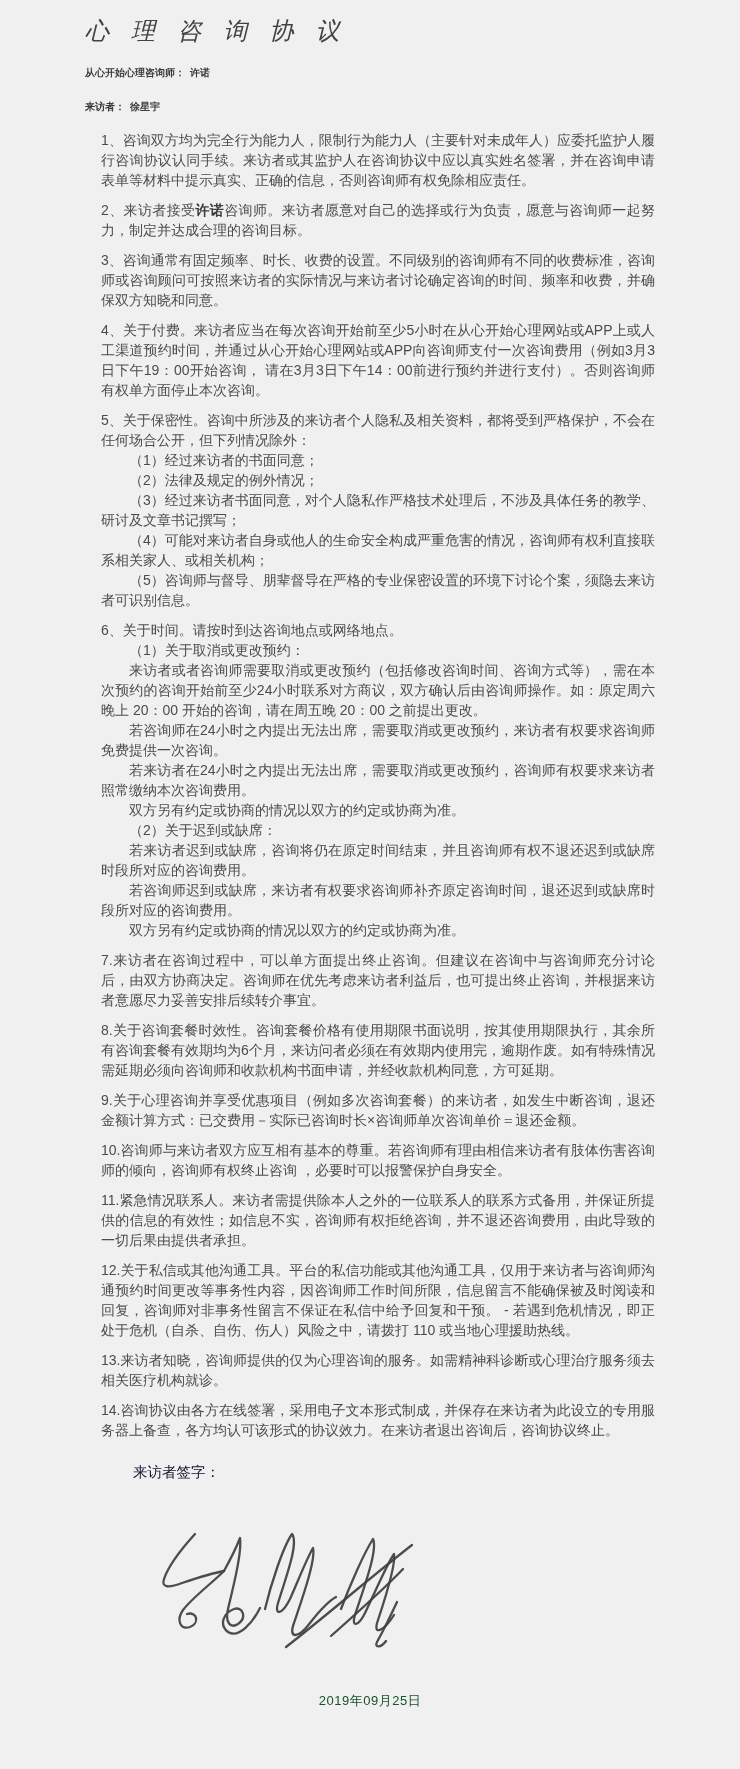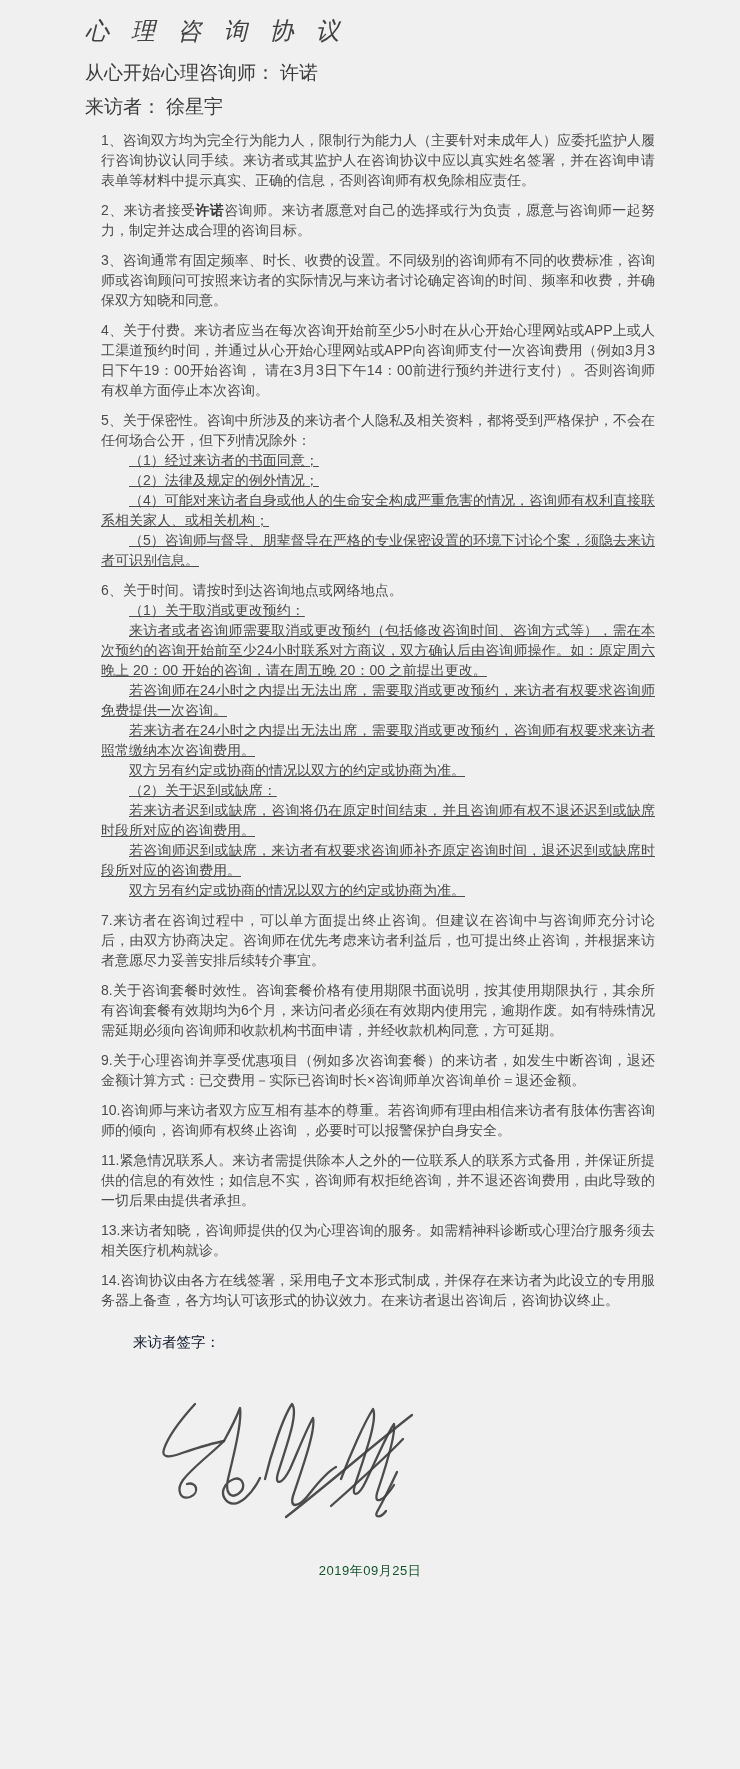--- a/index.html
+++ b/index.html
@@ -12,27 +12,27 @@
   .doc { padding:6px 85px 20px 85px; }
 
   .title { text-align:left; margin:4px 0 16px 0;font-style:italic; }
   .title .title-text {
     display:inline-block;
     font-size:24px; font-weight:400; color:#424242;
     letter-spacing:0.92em; margin-right:-0.92em;
     white-space:nowrap;
   }
 
-  .party { font-size:19px; font-weight:400; color:#3c3c3c; margin:15px 0 12px 0; line-height:19px; }
+  .party { font-size:10px; font-weight:700; color:#3c3c3c; margin:15px 0 12px 0; line-height:19px; }
   .party .party-name { margin-left:5px; }
 
   #clauses { margin-top:14px; }
   .clause { font-size:14px; line-height:20px; text-align:justify; margin:0 0 10px 16px; color:#4c4c4c; }
   .clause-block { }
-  .clause-block.indent { text-indent:2em;text-decoration:underline; }
+  .clause-block.indent { text-indent:2em; }
   .seg-bold { font-weight:700; color:#3c3c3c; }
 
   .sign-label { margin-top:22px; font-size:14.5px; line-height:20px; color:#0f172a;margin-left:48px; }
 
   .signature-wrap { margin:30px 0 0 50px; width:285px; height:150px; }
   .signature-wrap svg { display:block; width:285px; height:150px; }
   .signature-wrap path {
     fill:none; stroke:#3e3e3e; stroke-width:2.3;
     stroke-linecap:round; stroke-linejoin:round; opacity:0.92;
   }
@@ -64,20 +64,21 @@
       <div class="clause">
         <div class="clause-block"><span>3、咨询通常有固定频率、时长、收费的设置。不同级别的咨询师有不同的收费标准，咨询师或咨询顾问可按照来访者的实际情况与来访者讨论确定咨询的时间、频率和收费，并确保双方知晓和同意。</span></div>
       </div>
       <div class="clause">
         <div class="clause-block"><span>4、关于付费。来访者应当在每次咨询开始前至少5小时在从心开始心理网站或APP上或人工渠道预约时间，并通过从心开始心理网站或APP向咨询师支付一次咨询费用（例如3月3日下午19：00开始咨询， 请在3月3日下午14：00前进行预约并进行支付）。否则咨询师有权单方面停止本次咨询。</span></div>
       </div>
       <div class="clause">
         <div class="clause-block"><span>5、关于保密性。咨询中所涉及的来访者个人隐私及相关资料，都将受到严格保护，不会在任何场合公开，但下列情况除外：</span></div>
         <div class="clause-block indent"><span>（1）经过来访者的书面同意；</span></div>
         <div class="clause-block indent"><span>（2）法律及规定的例外情况；</span></div>
+        <div class="clause-block indent"><span>（3）经过来访者书面同意，对个人隐私作严格技术处理后，不涉及具体任务的教学、研讨及文章书记撰写；</span></div>
         <div class="clause-block indent"><span>（4）可能对来访者自身或他人的生命安全构成严重危害的情况，咨询师有权利直接联系相关家人、或相关机构；</span></div>
         <div class="clause-block indent"><span>（5）咨询师与督导、朋辈督导在严格的专业保密设置的环境下讨论个案，须隐去来访者可识别信息。</span></div>
       </div>
       <div class="clause">
         <div class="clause-block"><span>6、关于时间。请按时到达咨询地点或网络地点。</span></div>
         <div class="clause-block indent"><span>（1）关于取消或更改预约：</span></div>
         <div class="clause-block indent"><span>来访者或者咨询师需要取消或更改预约（包括修改咨询时间、咨询方式等），需在本次预约的咨询开始前至少24小时联系对方商议，双方确认后由咨询师操作。如：原定周六晚上 20：00 开始的咨询，请在周五晚 20：00 之前提出更改。</span></div>
         <div class="clause-block indent"><span>若咨询师在24小时之内提出无法出席，需要取消或更改预约，来访者有权要求咨询师免费提供一次咨询。</span></div>
         <div class="clause-block indent"><span>若来访者在24小时之内提出无法出席，需要取消或更改预约，咨询师有权要求来访者照常缴纳本次咨询费用。</span></div>
         <div class="clause-block indent"><span>双方另有约定或协商的情况以双方的约定或协商为准。</span></div>
@@ -95,20 +96,23 @@
       <div class="clause">
         <div class="clause-block"><span>9.关于心理咨询并享受优惠项目（例如多次咨询套餐）的来访者，如发生中断咨询，退还金额计算方式：已交费用－实际已咨询时长×咨询师单次咨询单价＝退还金额。</span></div>
       </div>
       <div class="clause">
         <div class="clause-block"><span>10.咨询师与来访者双方应互相有基本的尊重。若咨询师有理由相信来访者有肢体伤害咨询师的倾向，咨询师有权终止咨询 ，必要时可以报警保护自身安全。</span></div>
       </div>
       <div class="clause">
         <div class="clause-block"><span>11.紧急情况联系人。来访者需提供除本人之外的一位联系人的联系方式备用，并保证所提供的信息的有效性；如信息不实，咨询师有权拒绝咨询，并不退还咨询费用，由此导致的一切后果由提供者承担。</span></div>
       </div>
       <div class="clause">
+        <div class="clause-block"><span>12.关于私信或其他沟通工具。平台的私信功能或其他沟通工具，仅用于来访者与咨询师沟通预约时间更改等事务性内容，因咨询师工作时间所限，信息留言不能确保被及时阅读和回复，咨询师对非事务性留言不保证在私信中给予回复和干预。 - 若遇到危机情况，即正处于危机（自杀、自伤、伤人）风险之中，请拨打 110 或当地心理援助热线。</span></div>
+      </div>
+      <div class="clause">
         <div class="clause-block"><span>13.来访者知晓，咨询师提供的仅为心理咨询的服务。如需精神科诊断或心理治疗服务须去相关医疗机构就诊。</span></div>
       </div>
       <div class="clause">
         <div class="clause-block"><span>14.咨询协议由各方在线签署，采用电子文本形式制成，并保存在来访者为此设立的专用服务器上备查，各方均认可该形式的协议效力。在来访者退出咨询后，咨询协议终止。</span></div>
       </div>
     </div>
 
   <div class="sign-label">来访者签字：</div>
 
   <div class="signature-wrap">

